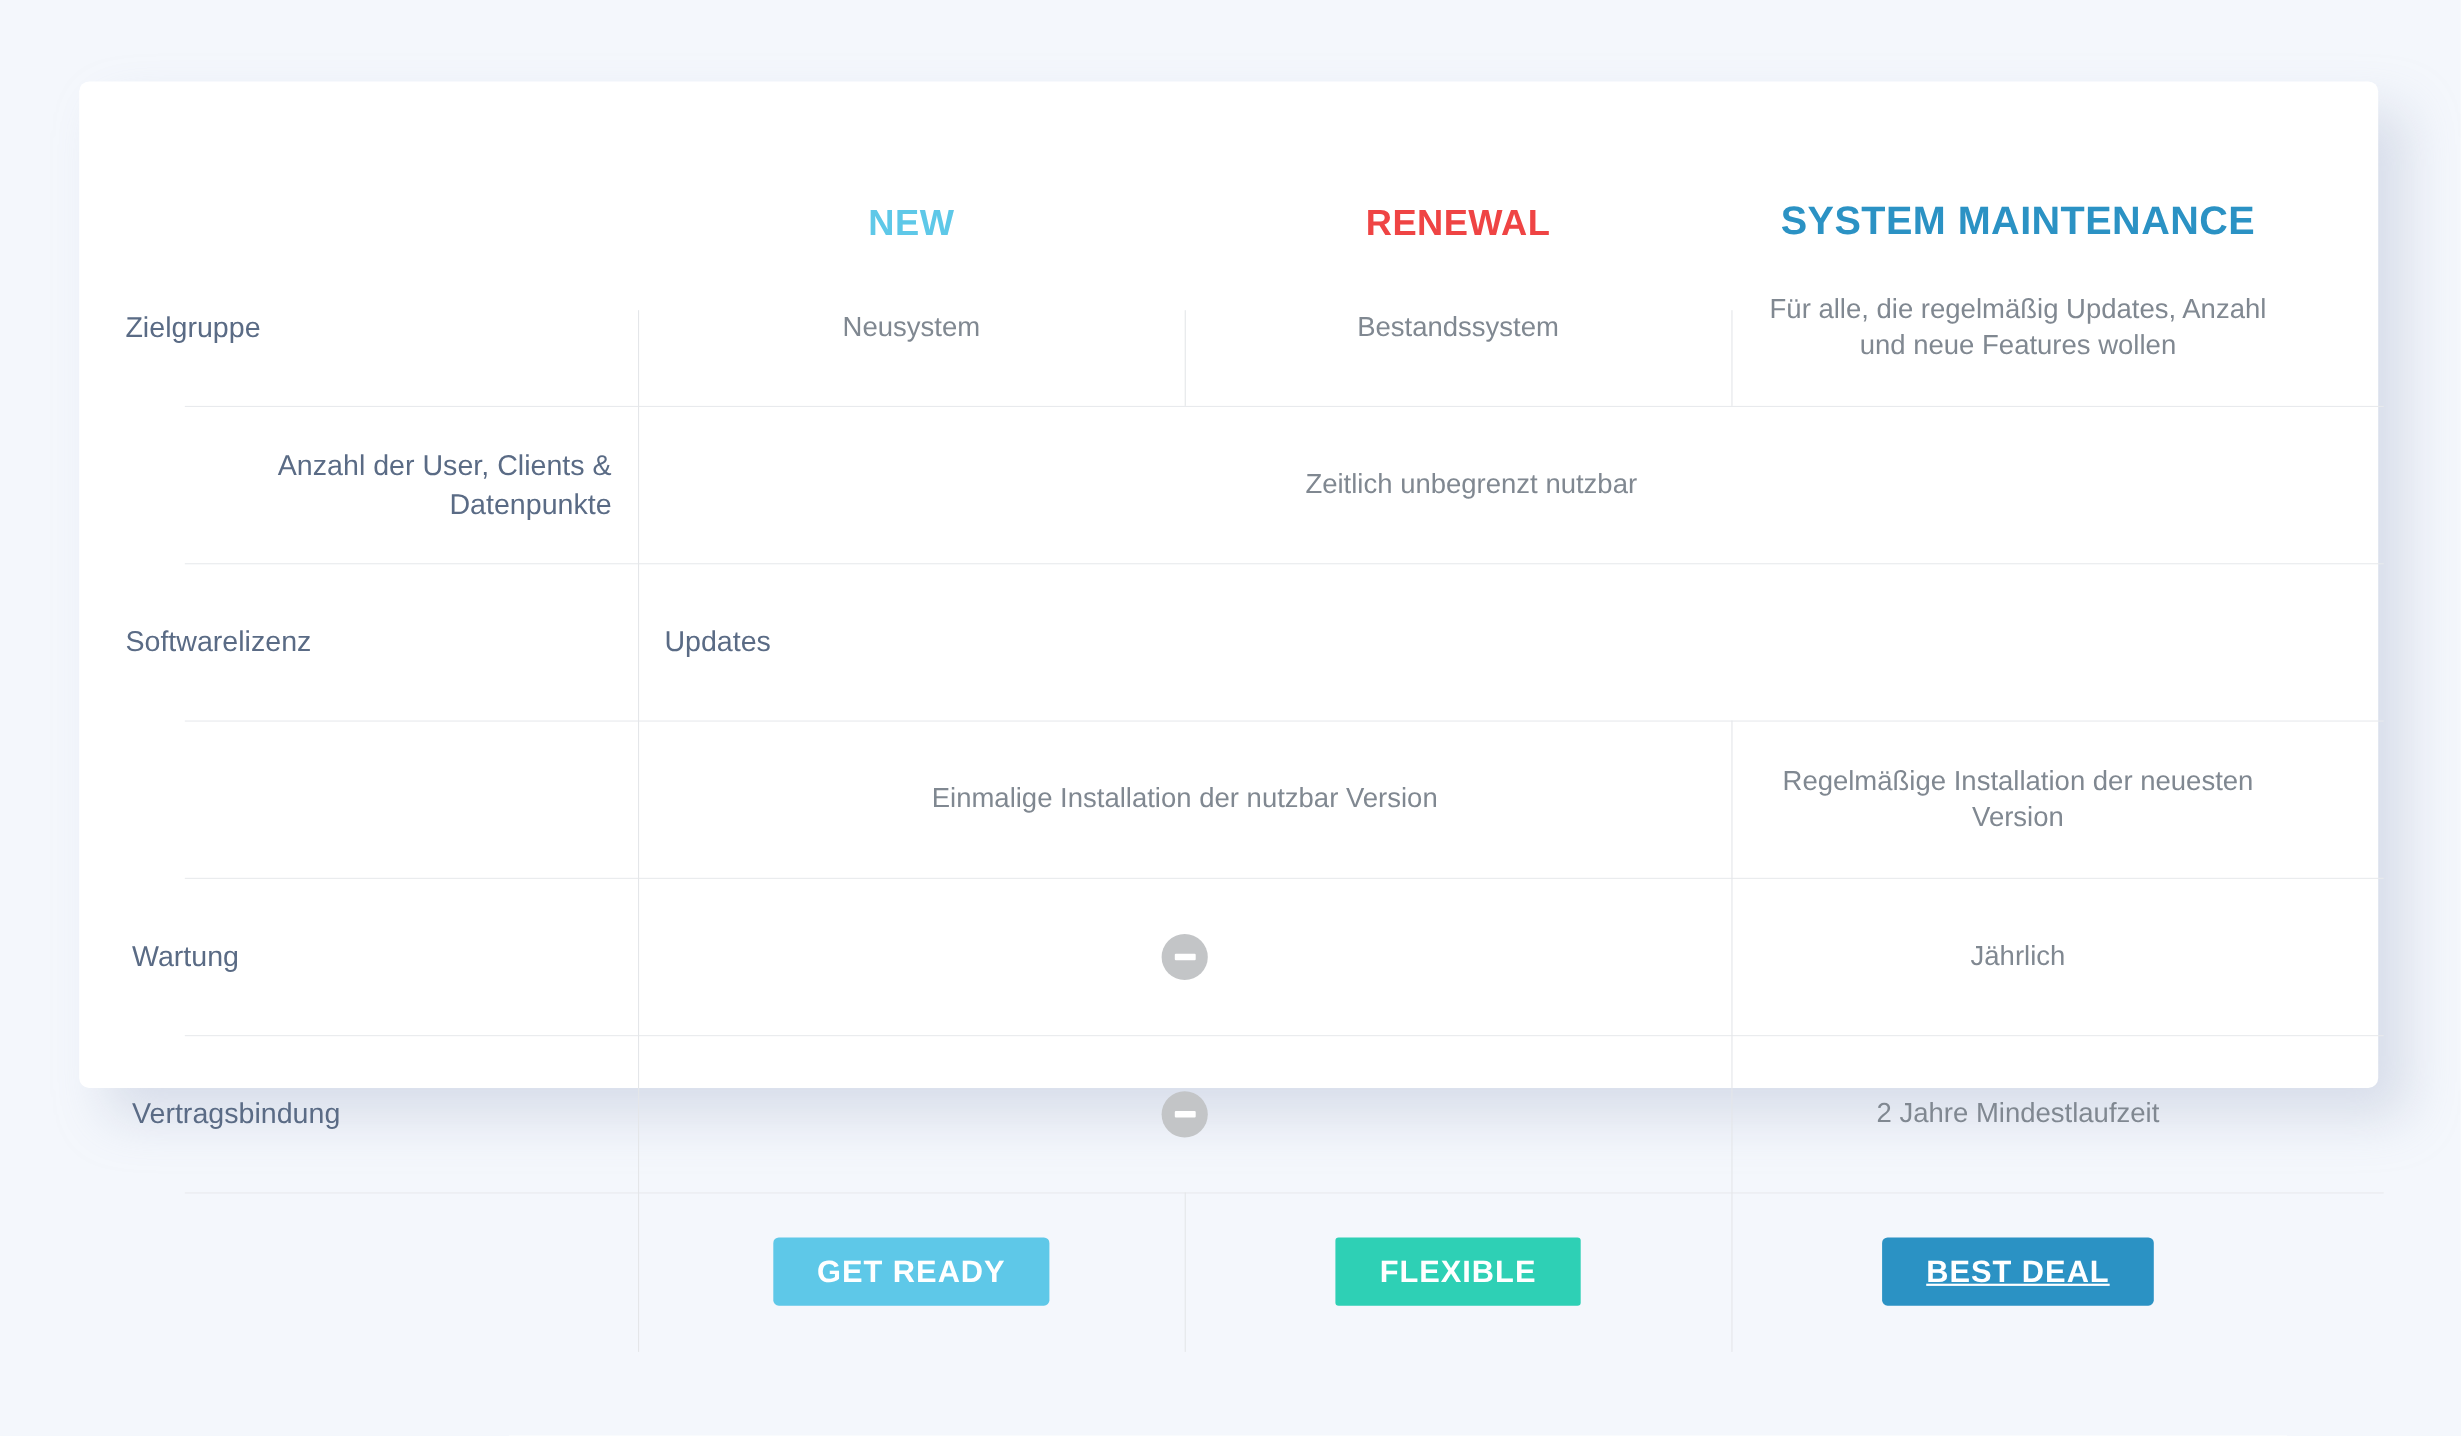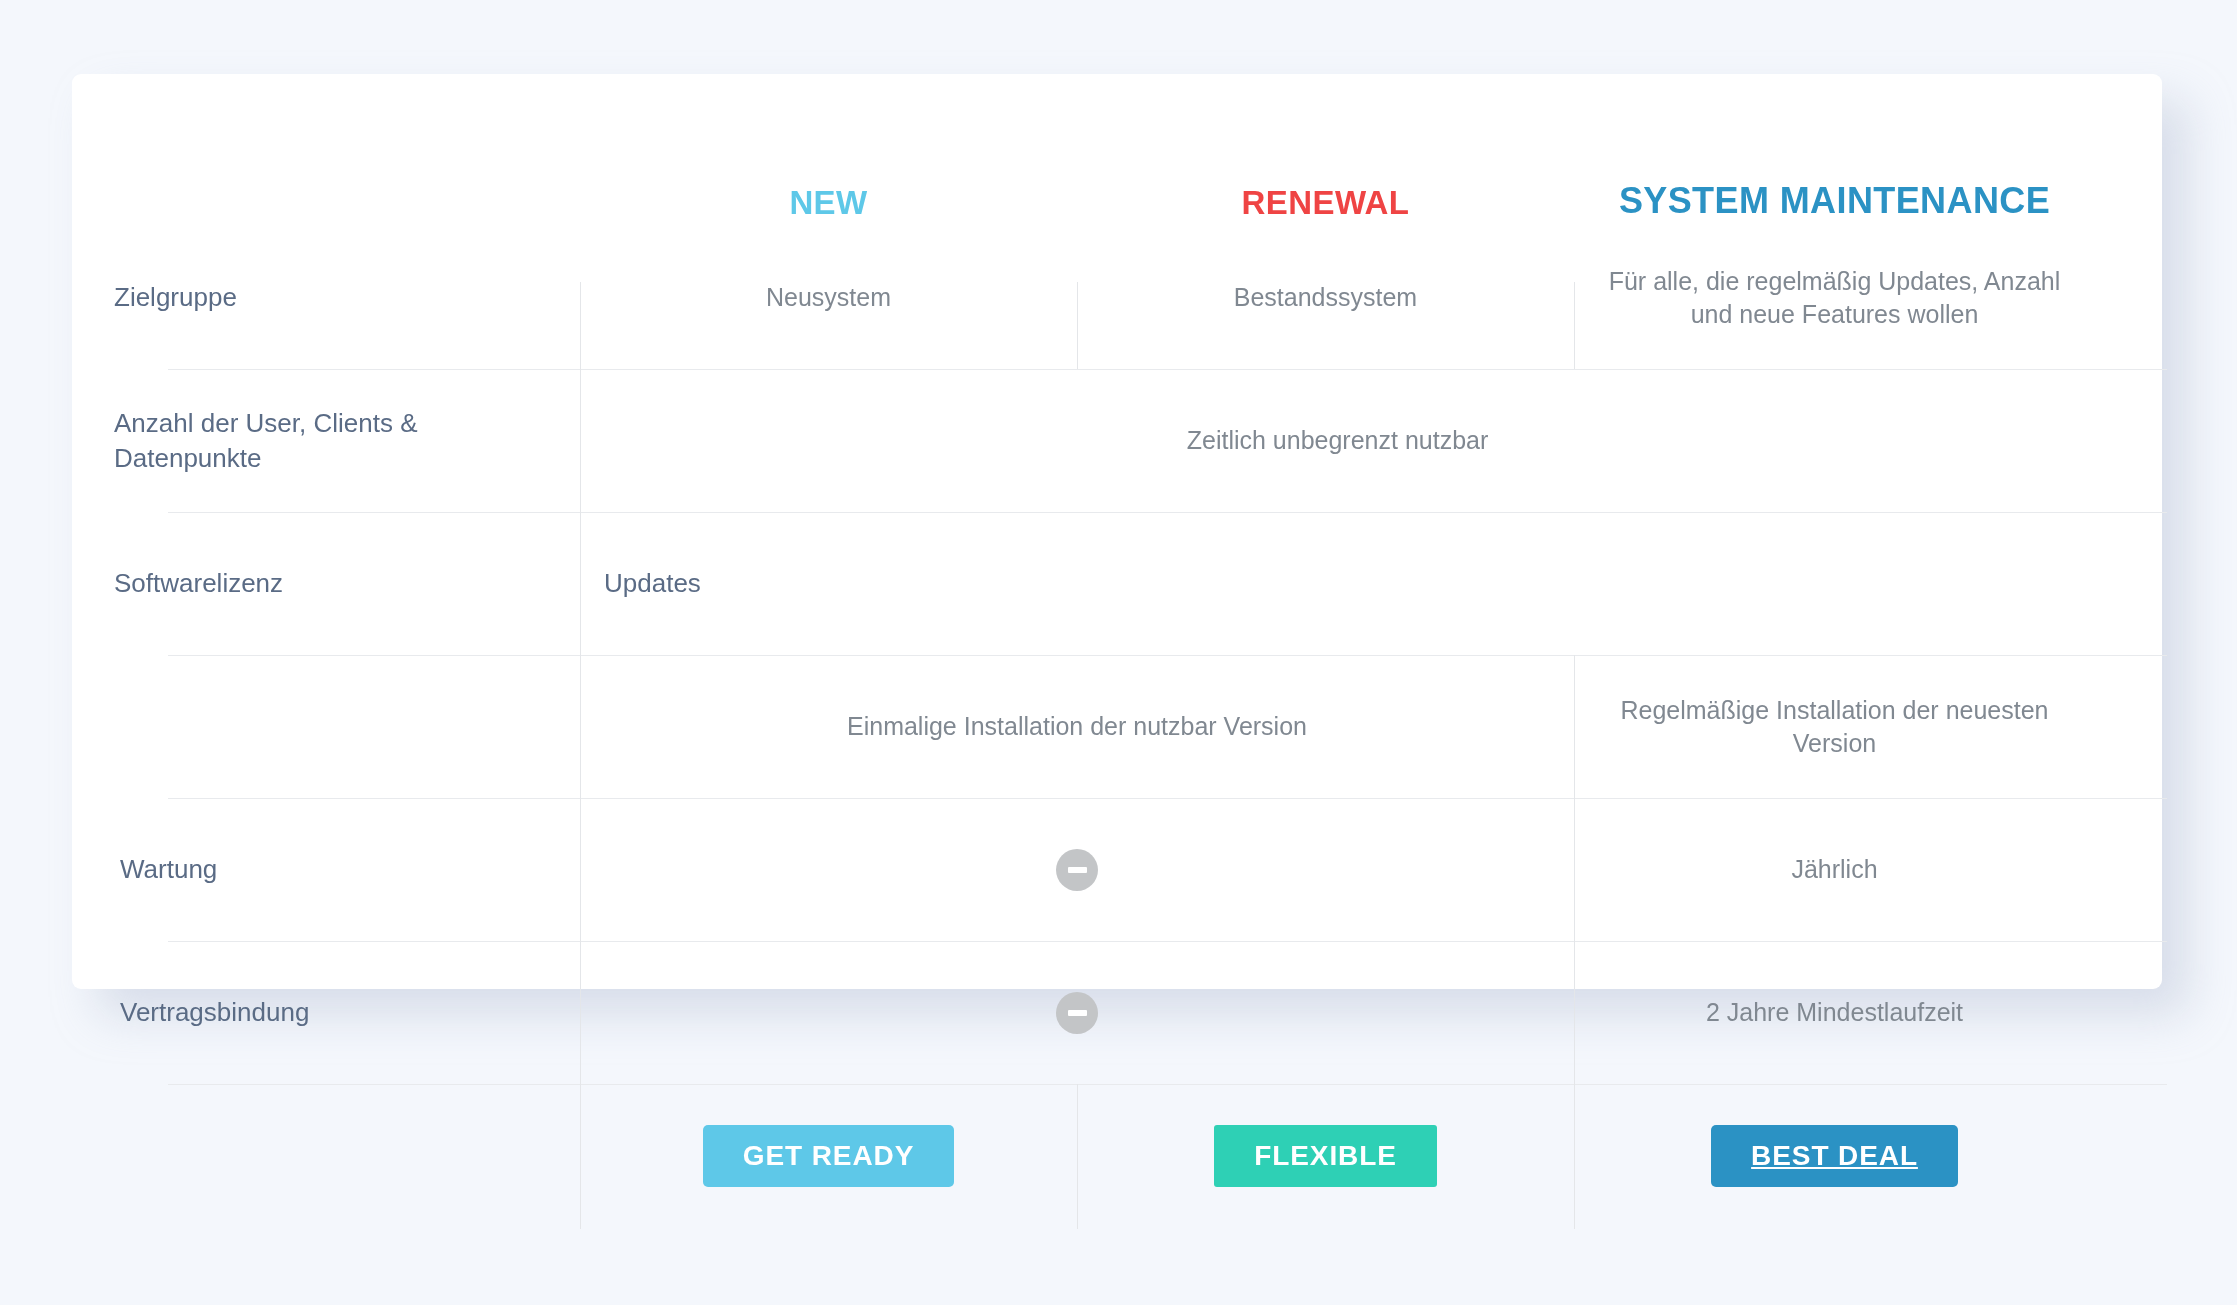--- a/index.html
+++ b/index.html
@@ -66,21 +66,21 @@
     justify-content: flex-start;
     align-items: center;
     padding-left: 18px;
     padding-right: 24px;
   }
   .label-text {
     color: #5a6b85;
     font-size: 26px;
     line-height: 1.32;
     font-weight: normal;
-    text-align: left;
+    text-align: right;
   }
   .label-cell.indent { padding-left: 24px; }
 
   
   .value-text {
     color: #808891;
     font-size: 25px;
     line-height: 1.32;
     text-align: center;
   }

